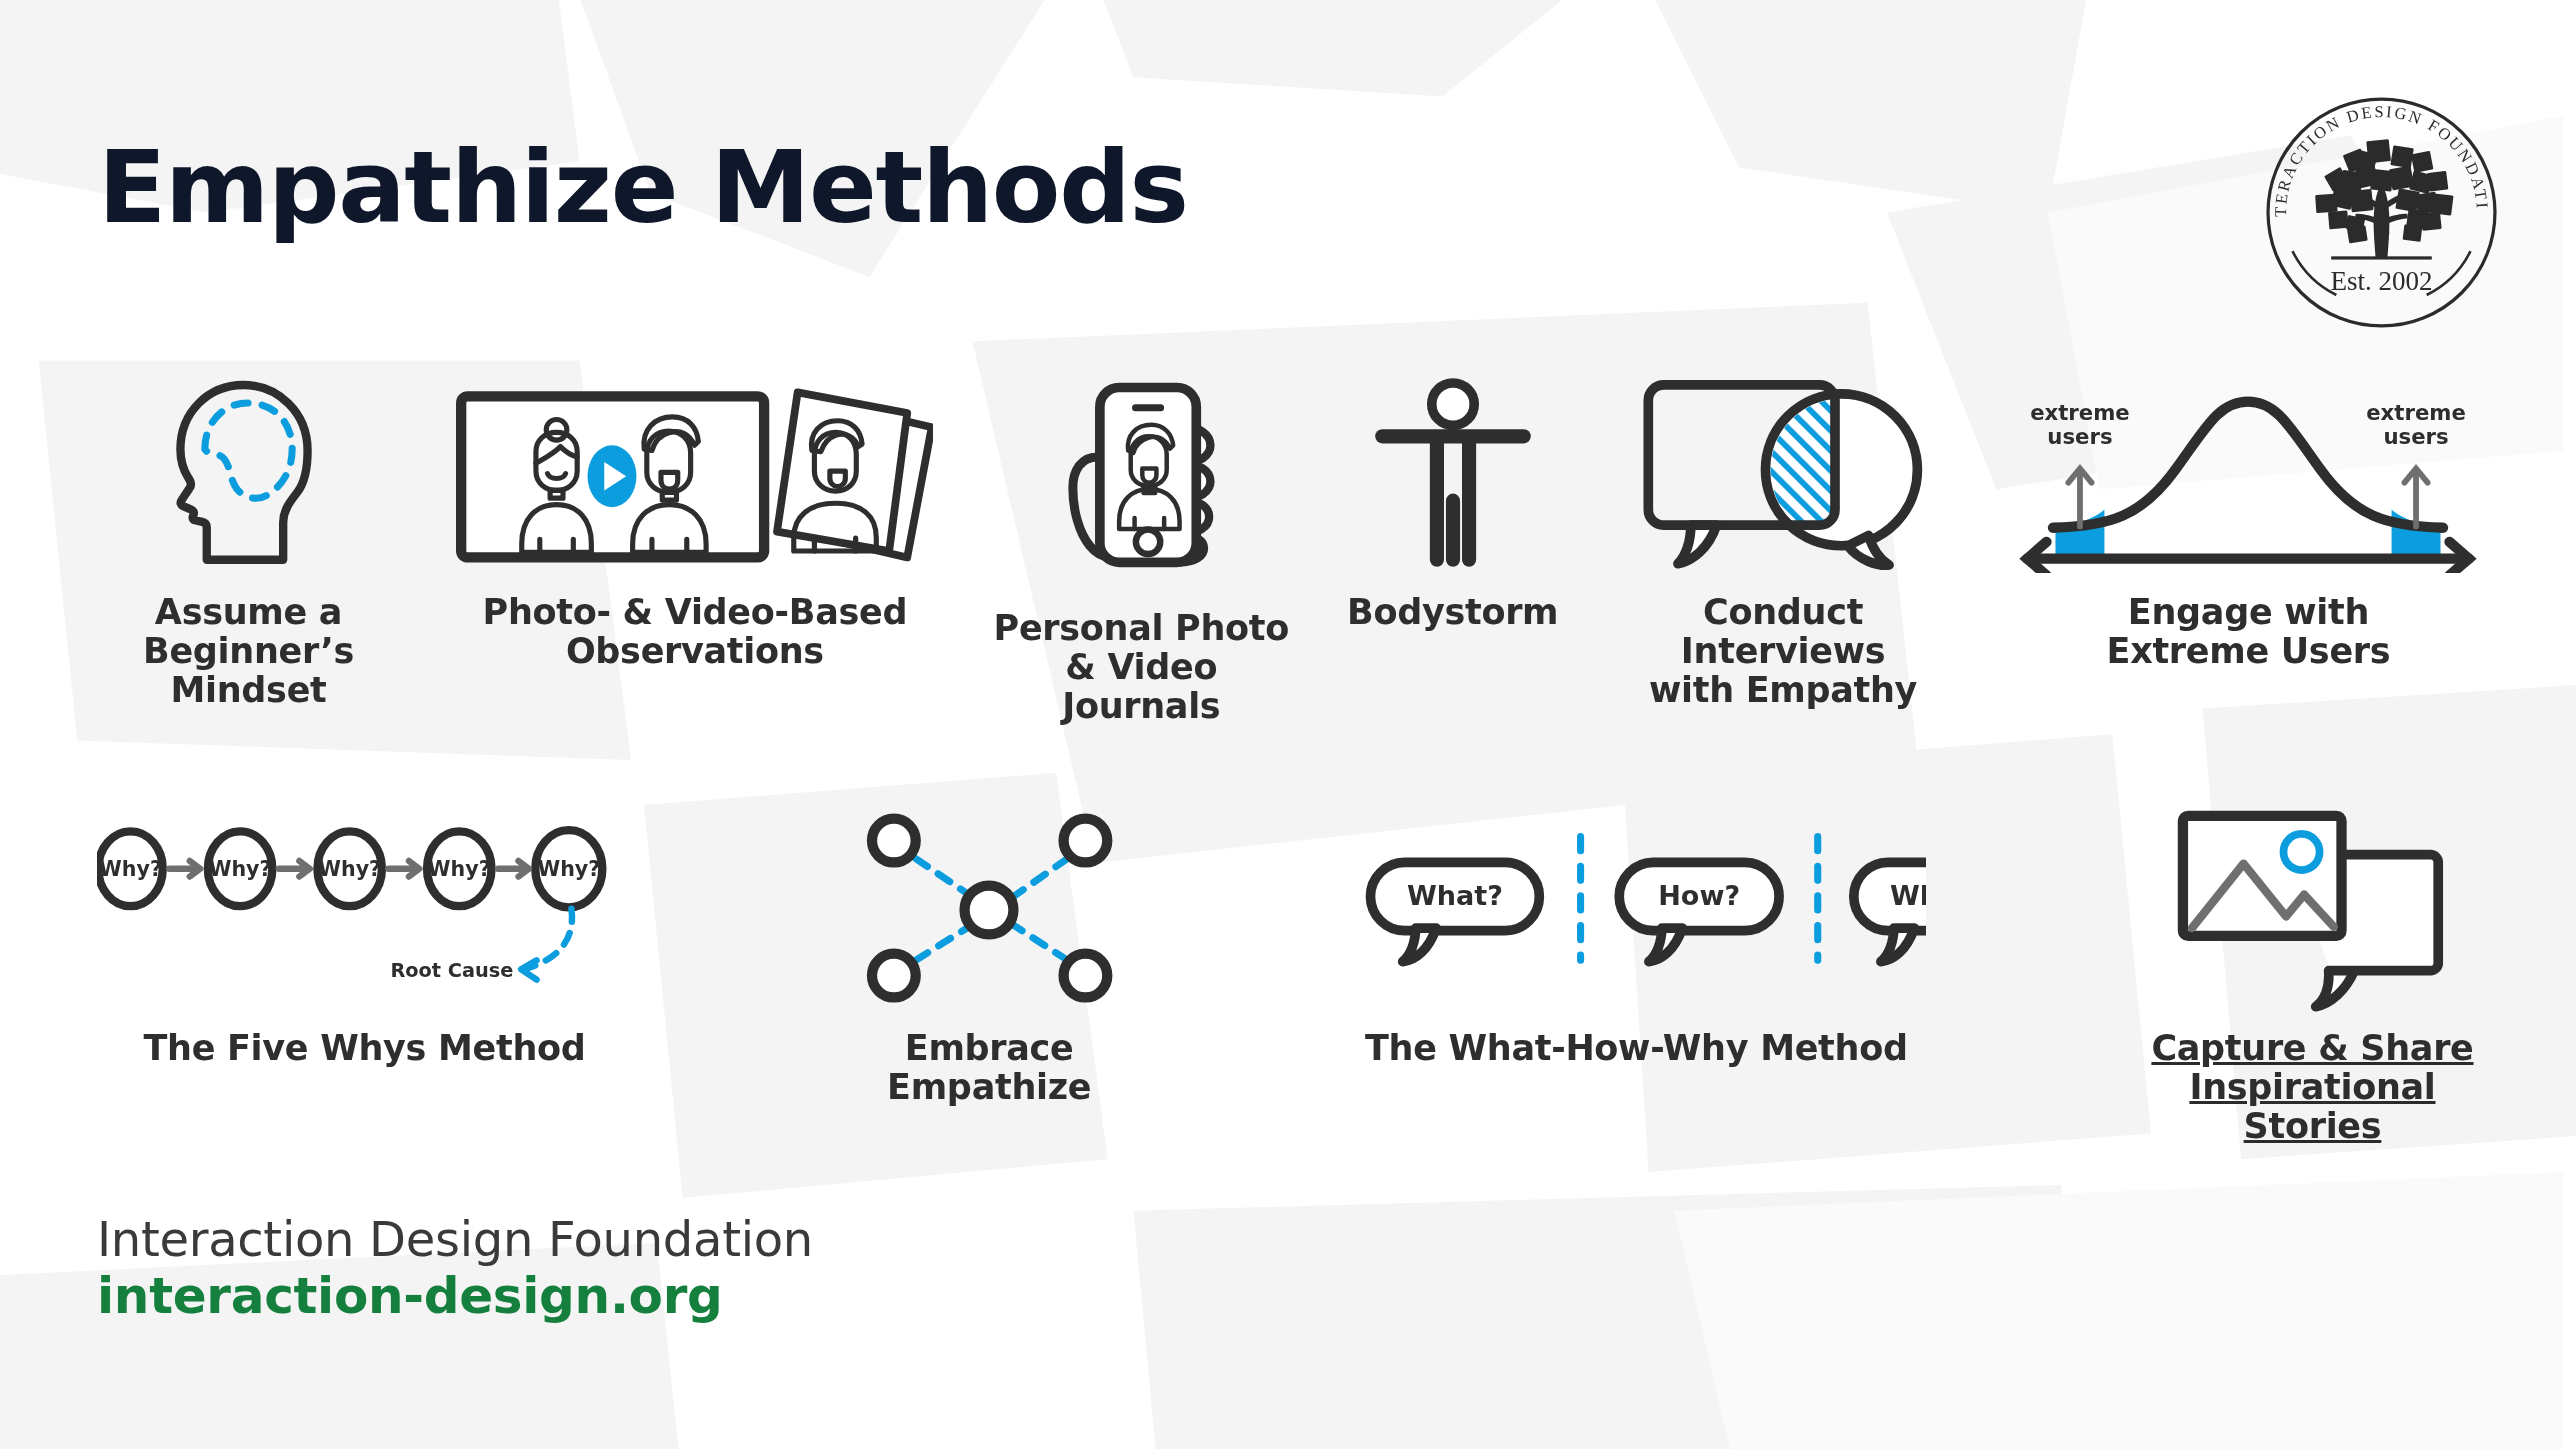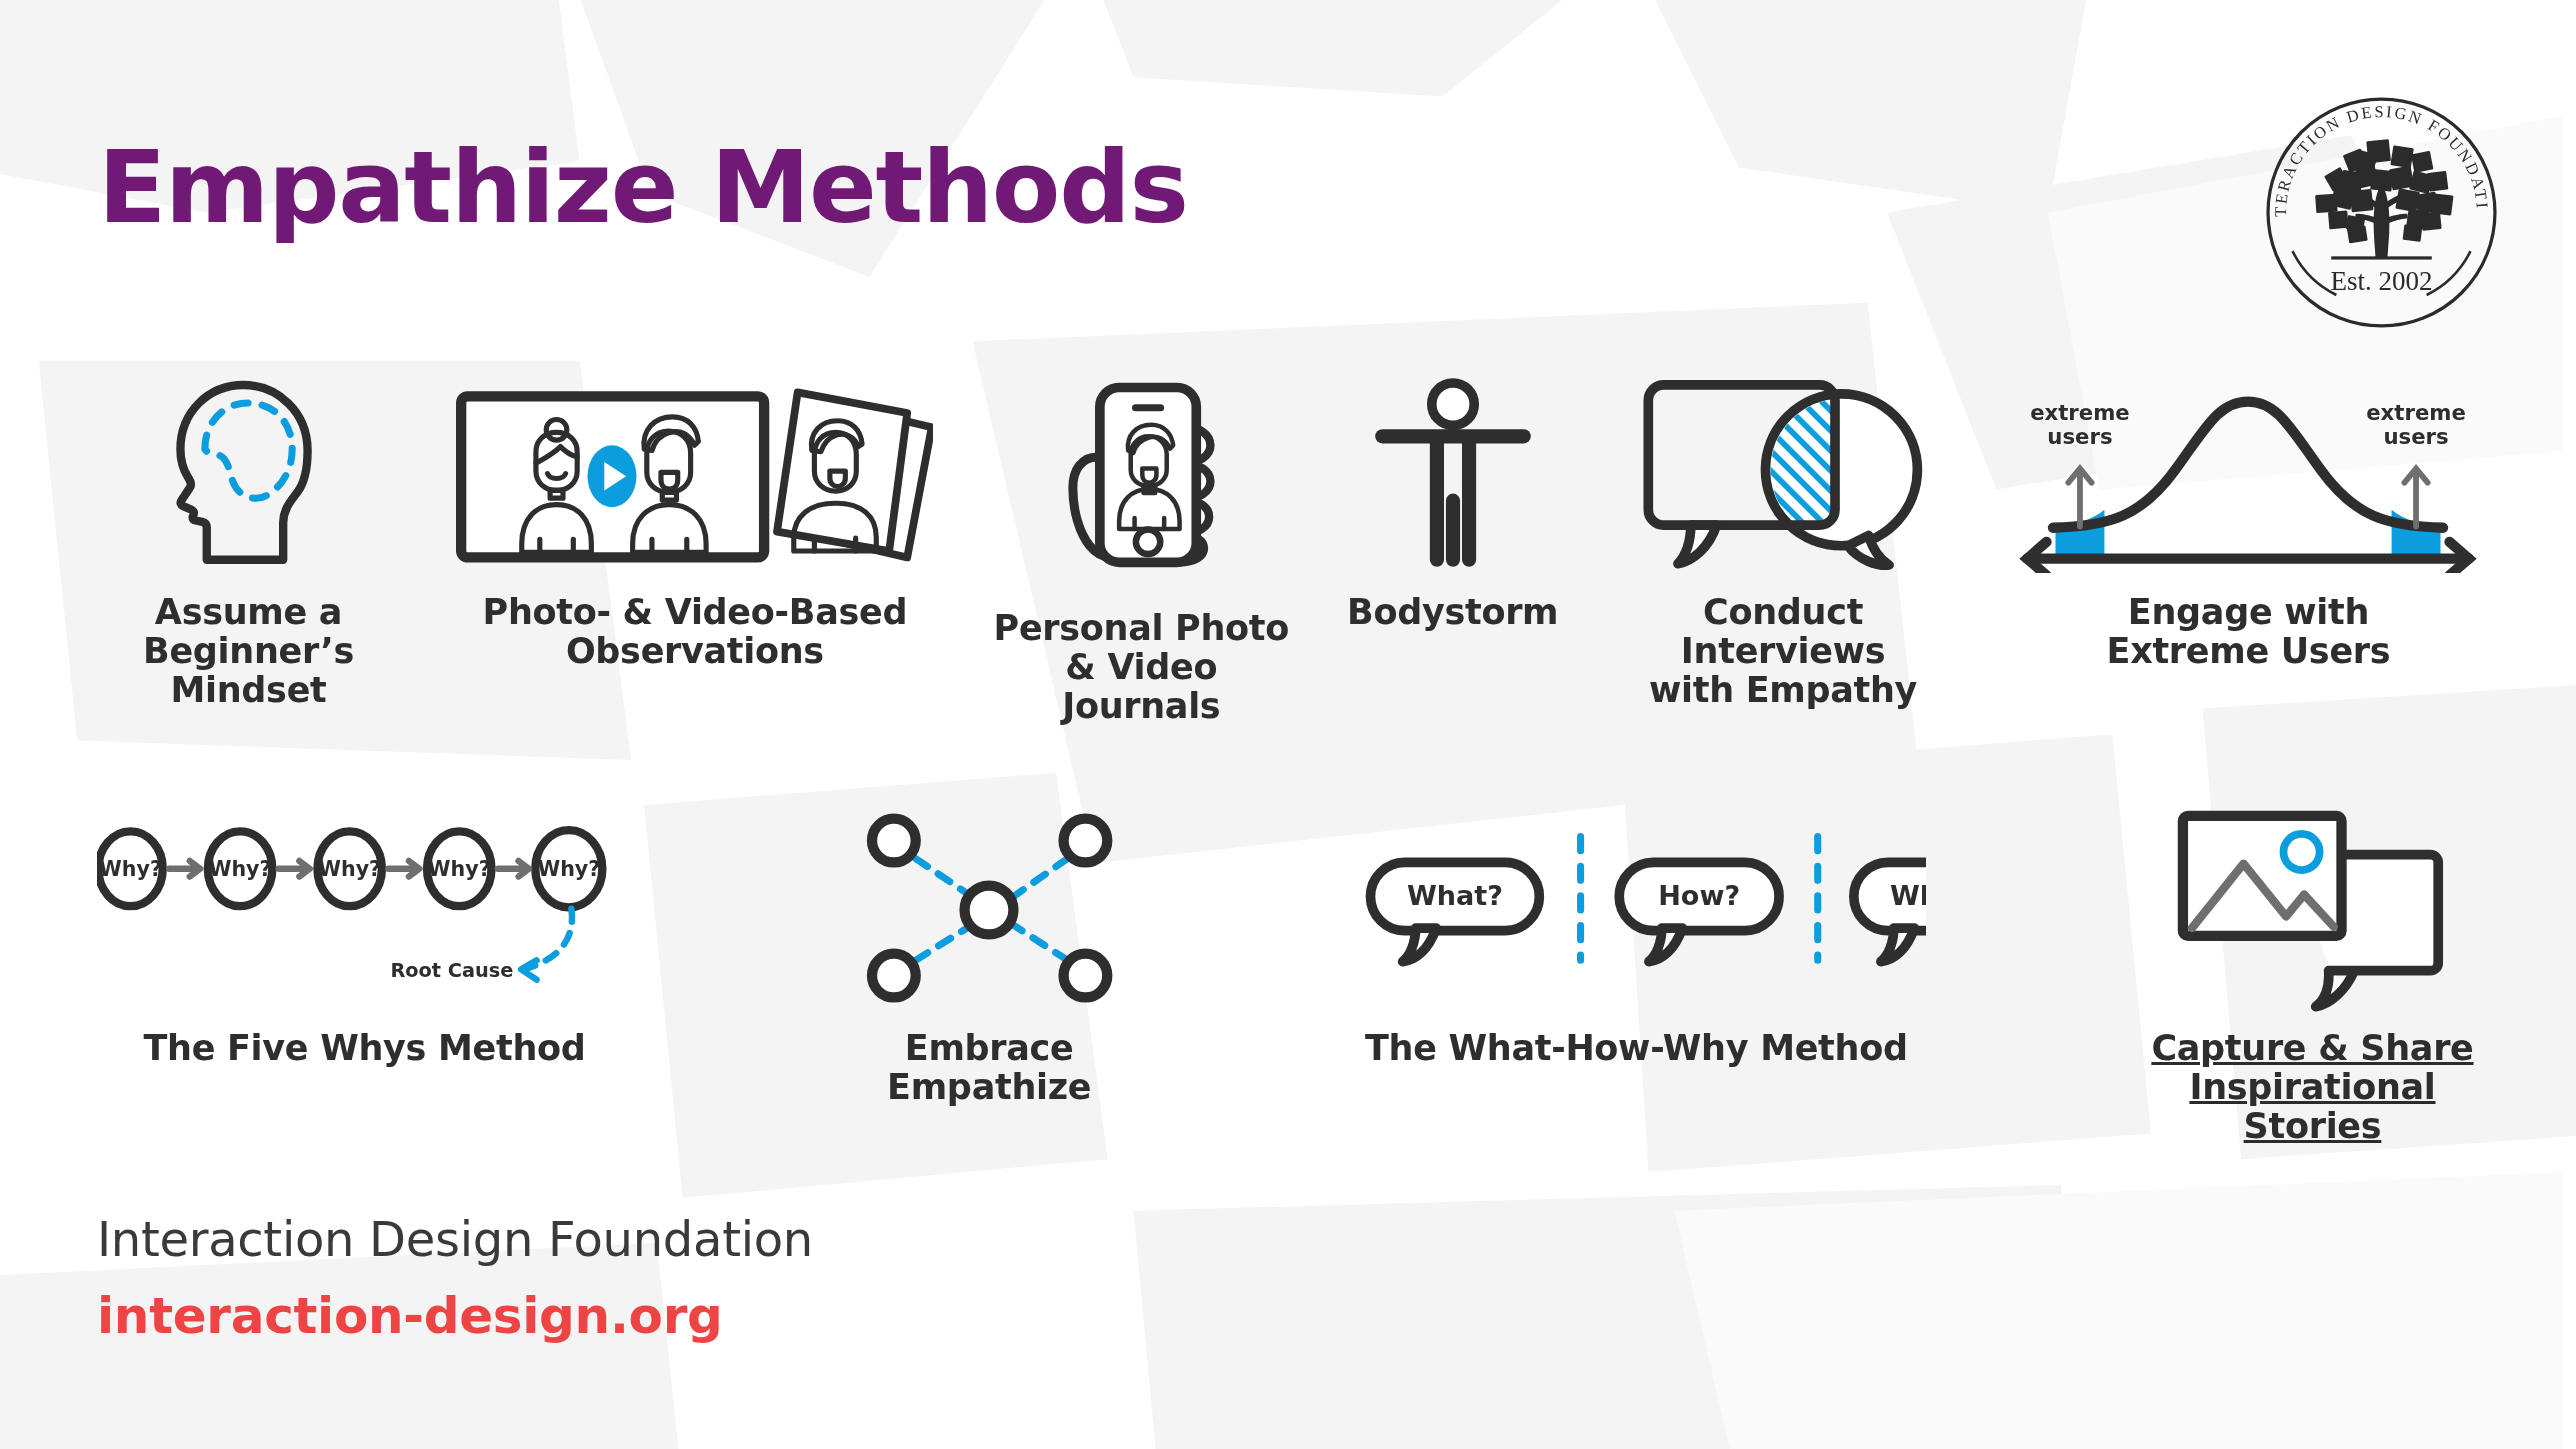--- a/index.html
+++ b/index.html
@@ -13,21 +13,21 @@
   }
   .bg-watermark { position: absolute; inset: 0; width: 2576px; height: 1449px; z-index: 0; pointer-events: none; }
   .page { position: relative; z-index: 2; width: 2576px; height: 1449px; }
 
   .title {
     position: absolute;
     left: 98px; top: 129px;
     font-size: 100px;
     font-weight: 800;
     letter-spacing: -1.3px;
-    color: #701a75;
+    color: #0f172a;
     font-family: "DejaVu Sans", sans-serif;
   }
 
   .logo-wrap { position: absolute; left: 2259px; top: 90px; width: 245px; height: 245px; }
 
   .grid-row { position: absolute; display: flex; align-items: flex-start; }
 
   .cell { display: flex; flex-direction: column; align-items: center; position: relative; }
   .cell-art { display: flex; align-items: center; justify-content: center; }
   .cell-label {
@@ -37,21 +37,21 @@
     line-height: 1.12;
     font-weight: 800;
     color: #2e2e2e;
     font-family: "DejaVu Sans", sans-serif;
     letter-spacing: -0.3px;
     white-space: pre-line;
   }
 
   .footer { position: absolute; left: 97px; top: 1211px; }
   .footer-line1 { font-size: 48px; font-weight: 400; color: #3a3a3a; font-family: "DejaVu Sans", sans-serif; letter-spacing: -0.3px;}
-  .footer-line2 { font-size: 50px; font-weight: 800; color: #ef4444; margin-top: 20px; font-family: "DejaVu Sans", sans-serif; letter-spacing: -0.3px;}
+  .footer-line2 { font-size: 50px; font-weight: 800; color: #15803d; margin-top: 0; font-family: "DejaVu Sans", sans-serif; letter-spacing: -0.3px;}
 </style>
 </head>
 <body>
 
 <svg class="bg-watermark" viewBox="0 0 4000 2250" preserveAspectRatio="none">
   <rect x="0" y="0" width="4000" height="2250" fill="#ffffff"></rect>
   <g fill="#f4f4f4">
     <path d="M880 -60 L1660 -60 L1350 430 L1010 300 Z"></path>
     <path d="M1690 -60 L2500 -60 L2240 150 L1760 120 Z"></path>
     <path d="M2540 -60 L3250 -60 L3180 330 L2700 260 Z"></path>

